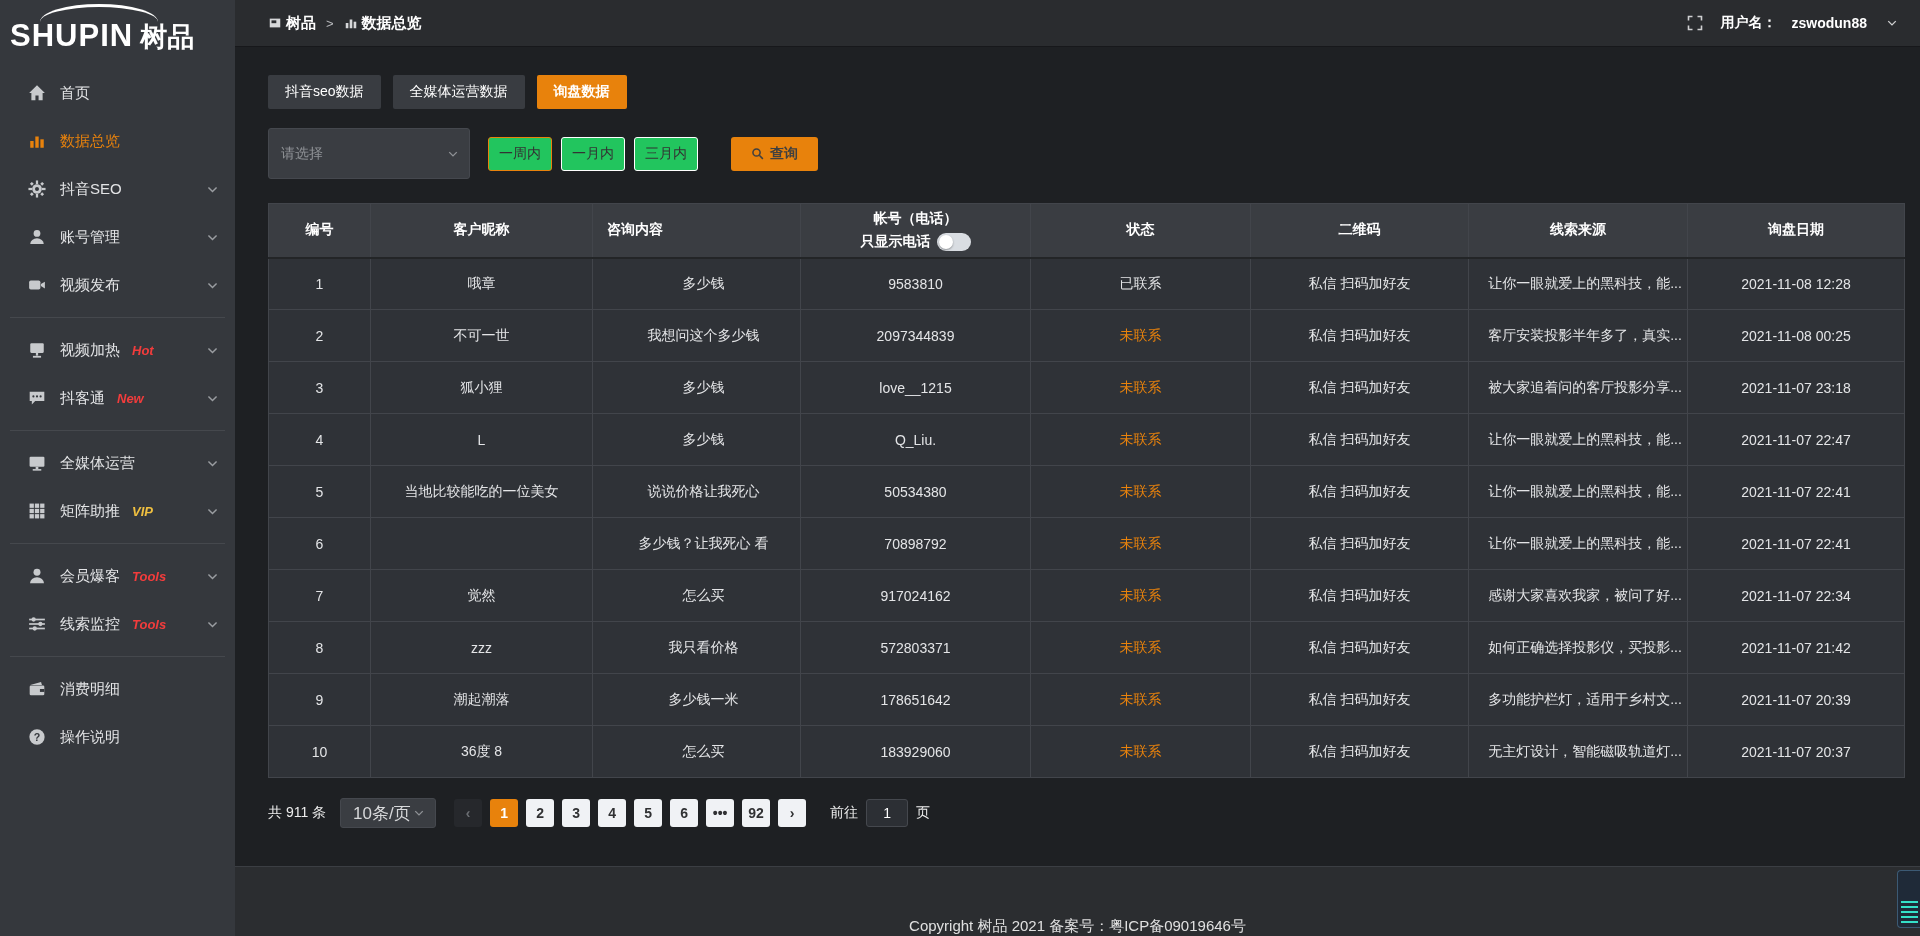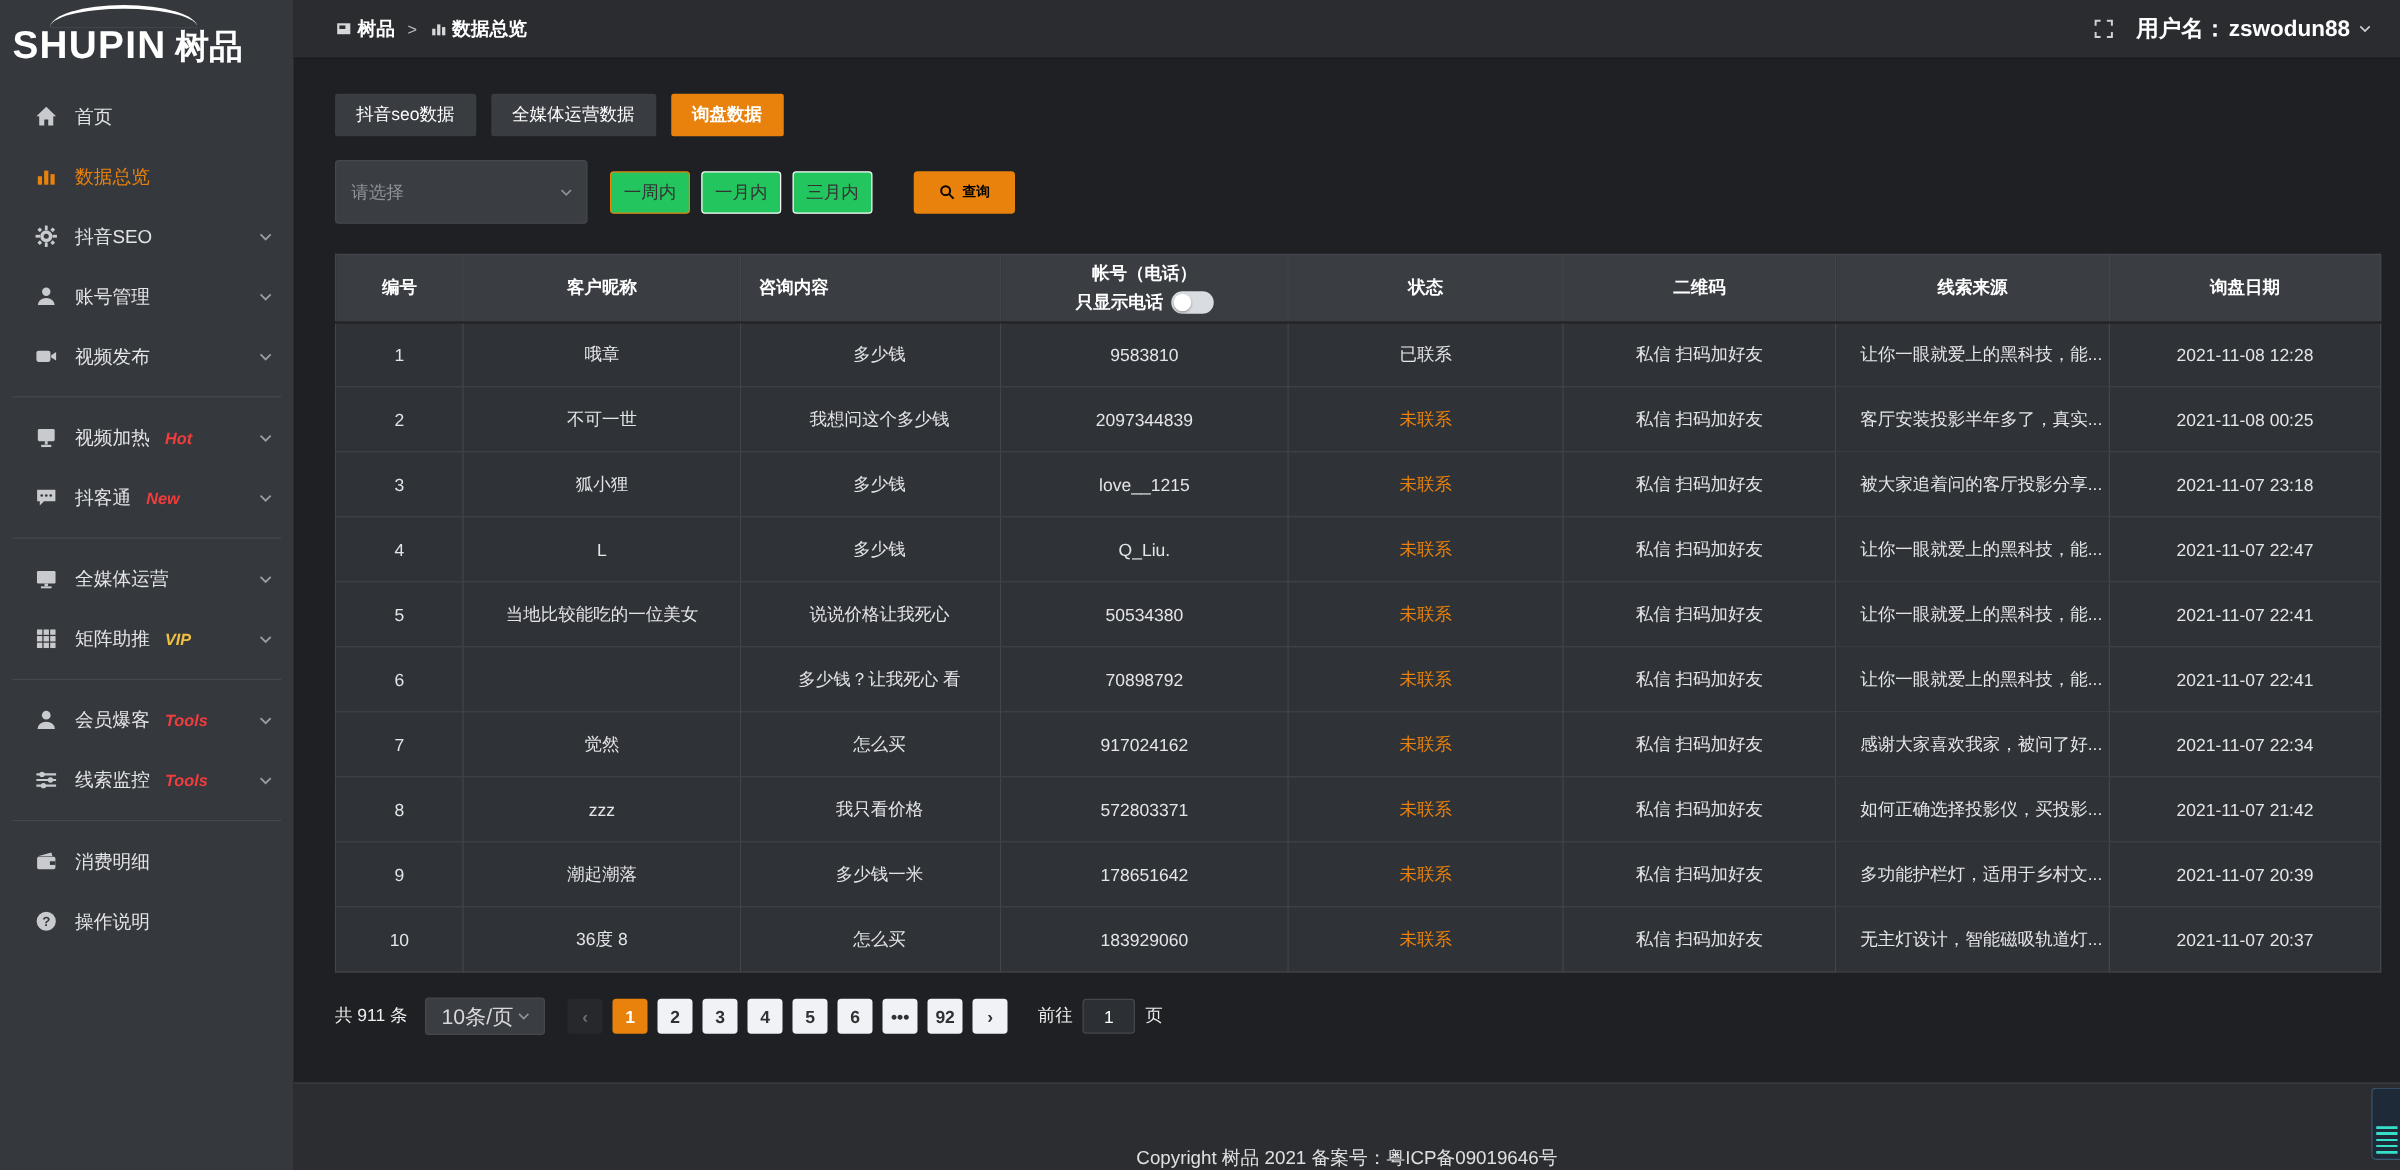--- a/index.html
+++ b/index.html
@@ -32,21 +32,21 @@
   .topbar { height:47px; background:#2a2c2f; border-bottom:1px solid #17181b; display:flex;
     align-items:center; justify-content:space-between; padding:0 22px 0 33px; color:#fff; }
   .breadcrumb { display:flex; align-items:center; font-size:15px; font-weight:700; }
   .bc-icon { display:inline-flex; margin-right:4px; color:#d6d7d9; }
   .bc-icon svg { width:14px; height:14px; }
   .bc-item { cursor:pointer; }
   .bc-sep { margin:0 10px; color:#b8babd; font-size:13px; font-weight:400; }
   .topbar-right { display:flex; align-items:center; gap:18px; }
   .fs-icon { display:inline-flex; color:#cfd0d2; cursor:pointer; }
   .fs-icon svg { width:16px; height:16px; }
-  .user { display:flex; align-items:center; font-size:18px; font-weight:700; cursor:pointer; gap:2px; }
+  .user { display:flex; align-items:center; font-size:14px; font-weight:700; cursor:pointer; gap:15px; }
   .user .chev-ic { display:inline-flex; margin-left:4px; color:#cfd0d2; }
   .user .chev-ic svg { width:12px; height:12px; }
 
   
   .content { flex:1; padding:28px 15px 0 33px; }
   .tabs { display:flex; margin-bottom:19px;text-align:center; }
   .tab { background:#393c41; color:#fff; font-size:14px; padding:0 17px; height:34px;
     display:flex; align-items:center; border-radius:2px; margin-right:12px; cursor:pointer; }
   .tab.active { background:#e8820c; font-weight:700; }
 
@@ -54,22 +54,22 @@
   .select { width:202px; height:51px; background:#3a3d42; border:1px solid #45484e; border-radius:3px;
     color:#8f9296; font-size:14px; display:flex; align-items:center; justify-content:space-between;
     padding:0 10px 0 12px; cursor:pointer; }
   .select .chev-ic { display:inline-flex; color:#8f9296; }
   .select .chev-ic svg { width:12px; height:12px; }
   .periods { display:flex; margin-left:18px; }
   .period { height:34px; min-width:58px; padding:0 10px; background:#22c55e; color:#333; font-size:14px;
     border:1px solid #fff; border-radius:3px; margin-right:9px; display:flex; align-items:center;
     justify-content:center; cursor:pointer; }
   .period.active { border-color:#e8820c; }
-  .search-btn { margin-left:24px; height:34px; padding:0 20px; background:#e8820c; color:#000000;
-    border:none; border-radius:3px; font-size:11px; font-weight:700; display:flex; align-items:center;
+  .search-btn { margin-left:24px; height:34px; padding:0 20px; background:#e8820c; color:#404040;
+    border:none; border-radius:3px; font-size:14px; font-weight:700; display:flex; align-items:center;
     gap:6px; cursor:pointer; font-family:inherit; }
   .search-btn .s-ic { display:inline-flex; }
   .search-btn .s-ic svg { width:13px; height:13px; }
 
   
   table.grid { width:100%; border-collapse:collapse; table-layout:fixed; }
   table.grid th, table.grid td { border:1px solid #42454b; font-weight:400; }
   table.grid thead th { background:#3a3d42; color:#fff; height:54px; font-size:14px; font-weight:700;
     border-bottom:2px solid #232527; }
   table.grid tbody td { background:#2f3237; color:#e4e5e7; height:52px; font-size:14px; text-align:center; }

